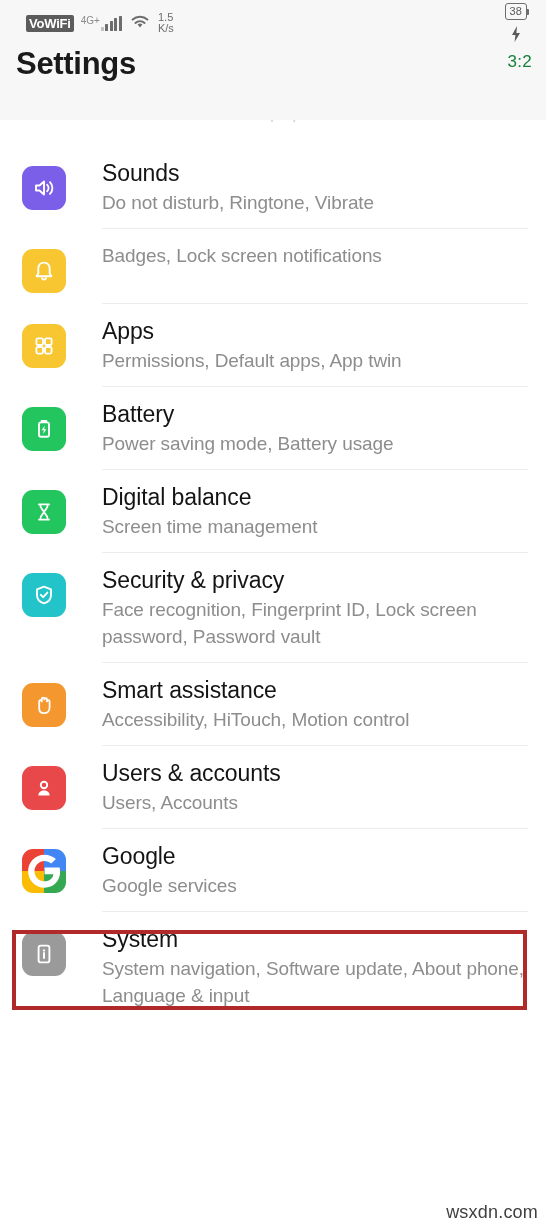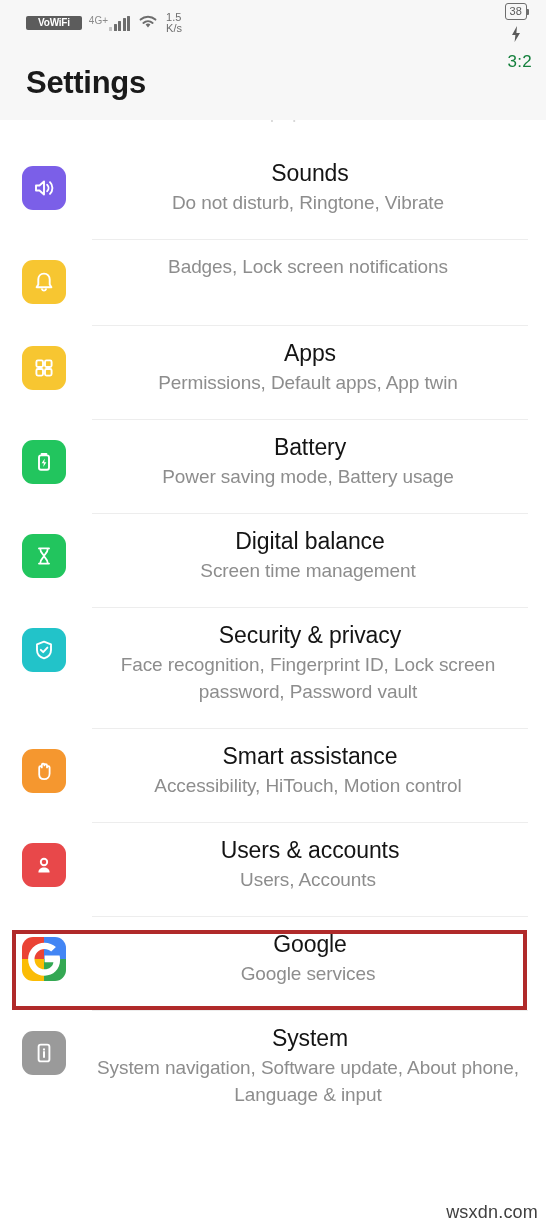--- a/index.html
+++ b/index.html
@@ -34,24 +34,24 @@
   .status-right {
     display: flex;
     align-items: center;
     gap: 5px;
     color: #4a4a4a;
     flex-direction: column;
   }
   .vowifi-badge {
     background: #5c5c5c;
     color: #ffffff;
-    font-size: 10px;
+    font-size: 13px;
     font-weight: bold;
     letter-spacing: -0.2px;
-    padding: 2px 12px;
+    padding: 2px 3px;
     border-radius: 2px;
     line-height: 1;
     font-family: "Liberation Sans", sans-serif;
   }
   .net-group {
     display: flex;
     align-items: flex-start;
     gap: 1px;
     color: #6d6d6d;
   }
@@ -110,22 +110,21 @@
     height: 6px;
     background: #6d6d6d;
     border-radius: 0 1px 1px 0;
   }
 
   
   .app-header {
     background: #f7f7f7;
     height: 74px;
     display: flex;
-    align-items: center;
-    padding-left: 26px;
+    padding-left: 16px;
     box-sizing: border-box;
   }
   .app-title {
     font-size: 31px;
     font-weight: bold;
     color: #1a1a1a;
     letter-spacing: -0.3px;
   }
 
   
@@ -163,27 +162,26 @@
     height: 44px;
     border-radius: 11px;
     flex: 0 0 44px;
     margin-top: 20px;
     display: flex;
     align-items: center;
     justify-content: center;
   }
   .row-icon svg { display: block; }
   .row-body {
-    margin-left: 26px;
+    margin-left: 36px;
     flex: 1 1 auto;
     padding-top: 12px;
-    padding-bottom: 23px;
+    padding-bottom: 12px;
     border-bottom: 1px solid #ededed;
     min-height: 50px;
-    text-align: center;
   }
   .row:last-child .row-body { border-bottom: none; }
   .row-title {
     font-size: 23px;
     color: #141414;
     line-height: 30px;
     letter-spacing: -0.1px;
   }
   .row-sub {
     font-size: 19px;

